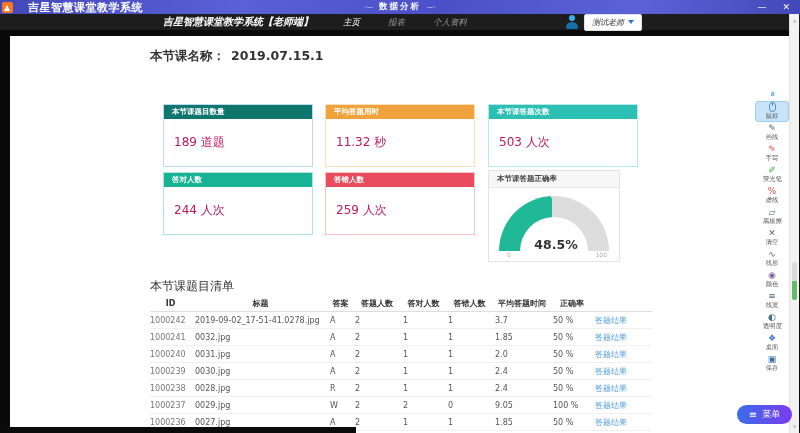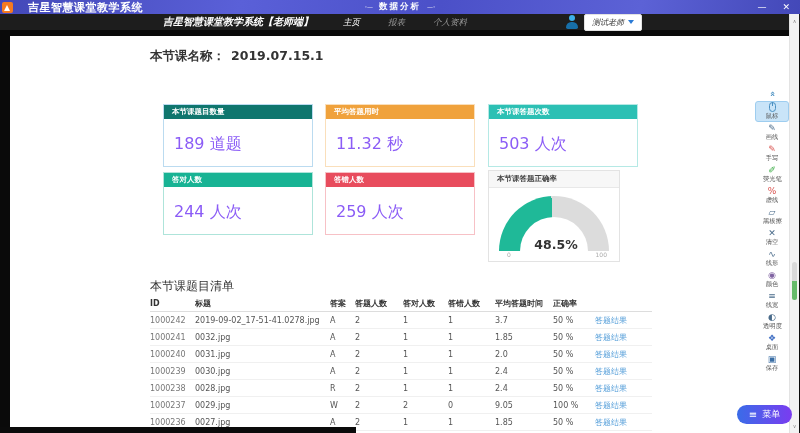--- a/index.html
+++ b/index.html
@@ -45,21 +45,21 @@
   }
   .lesson{position:absolute;left:140px;top:12px;font-size:12.5px;color:#333;font-weight:bold;}
   .lesson .val{margin-left:6px;}
   .report-btns{position:absolute;left:140px;top:36px;display:flex;gap:6px;}
   .report-btn{border:1px solid #35b59b;color:#2fa98f;background:#fff;font-size:8px;
     padding:4px 7px;border-radius:2px;white-space:nowrap;cursor:default;font-family:inherit;}
   
   .stat-card{position:absolute;width:150px;height:63px;border:1px solid #cfe3f1;background:#fff;box-sizing:border-box;}
   .card-header{height:14px;line-height:14px;padding-left:8px;font-size:7.5px;font-weight:bold;color:#fff;}
   .card-body{height:48px;position:relative;}
-  .card-text{position:absolute;left:10px;top:15px;font-size:16px;color:#8b5cf6;}
+  .card-text{position:absolute;left:10px;top:15px;font-size:12px;color:#be185d;}
   .slot-0{left:153px;top:68px;}
   .slot-1{left:315px;top:68px;}
   .slot-2{left:478px;top:68px;}
   .slot-3{left:153px;top:136px;}
   .slot-4{left:315px;top:136px;}
   
   .gauge-card{position:absolute;left:478px;top:134px;width:132px;height:92px;border:1px solid #e3e3e3;background:#fff;box-sizing:border-box;}
   .gauge-header{height:16px;line-height:16px;background:#f7f7f7;border-bottom:1px solid #e8e8e8;
     padding-left:8px;font-size:7.5px;font-weight:bold;color:#444;}
   .gauge-wrap{position:relative;width:110px;height:58px;margin:8px auto 0;}
@@ -67,21 +67,21 @@
   .gauge .arc{position:absolute;left:0;top:0;width:110px;height:110px;border-radius:50%;}
   .gauge .hole{position:absolute;left:21px;top:21px;width:68px;height:68px;border-radius:50%;background:#fff;}
   .gauge-value{position:absolute;left:4px;right:0;bottom:2px;text-align:center;font-size:12.5px;font-weight:bold;color:#333;}
   .gauge-min{position:absolute;left:8px;bottom:-4px;font-size:6px;color:#aaa;}
   .gauge-max{position:absolute;right:2px;bottom:-4px;font-size:6px;color:#aaa;}
   
   .table-title{position:absolute;left:140px;top:242px;font-size:12px;color:#333;}
   .qtable{position:absolute;left:140px;top:260px;width:502px;}
   .t-row{display:grid;grid-template-columns:45px 135px 25px 48px 45px 47px 58px 42px 57px;
     align-items:center;height:16px;border-bottom:1px solid #f0f0f0;font-size:8px;color:#555;}
-  .t-row.head{height:15px;border-bottom:1px solid #ddd;font-weight:bold;color:#333;}
+  .t-row.head{height:15px;border-bottom:1px solid #ddd;font-weight:bold;color:#333;text-align:center;}
   .t-cell{overflow:hidden;white-space:nowrap;text-overflow:ellipsis;padding-right:4px;}
   .t-cell.id{color:#777;}
   .t-link{color:#4f9bd8;cursor:default;}
   
   .toolbar{position:absolute;left:742px;top:52px;width:40px;display:flex;flex-direction:column;align-items:center;z-index:6;}
   .tb-collapse{height:12px;line-height:10px;color:#4a90c2;font-size:9px;font-weight:bold;
     transform:rotate(90deg);cursor:default;margin-bottom:1px;}
   .tool-item{width:34px;height:21px;display:flex;flex-direction:column;align-items:center;justify-content:center;cursor:default;}
   .tool-item.active{background:#c9e4f8;border:1px solid #9ecdef;border-radius:3px;box-sizing:border-box;}
   .tool-glyph{font-size:9px;line-height:10px;height:10px;}

